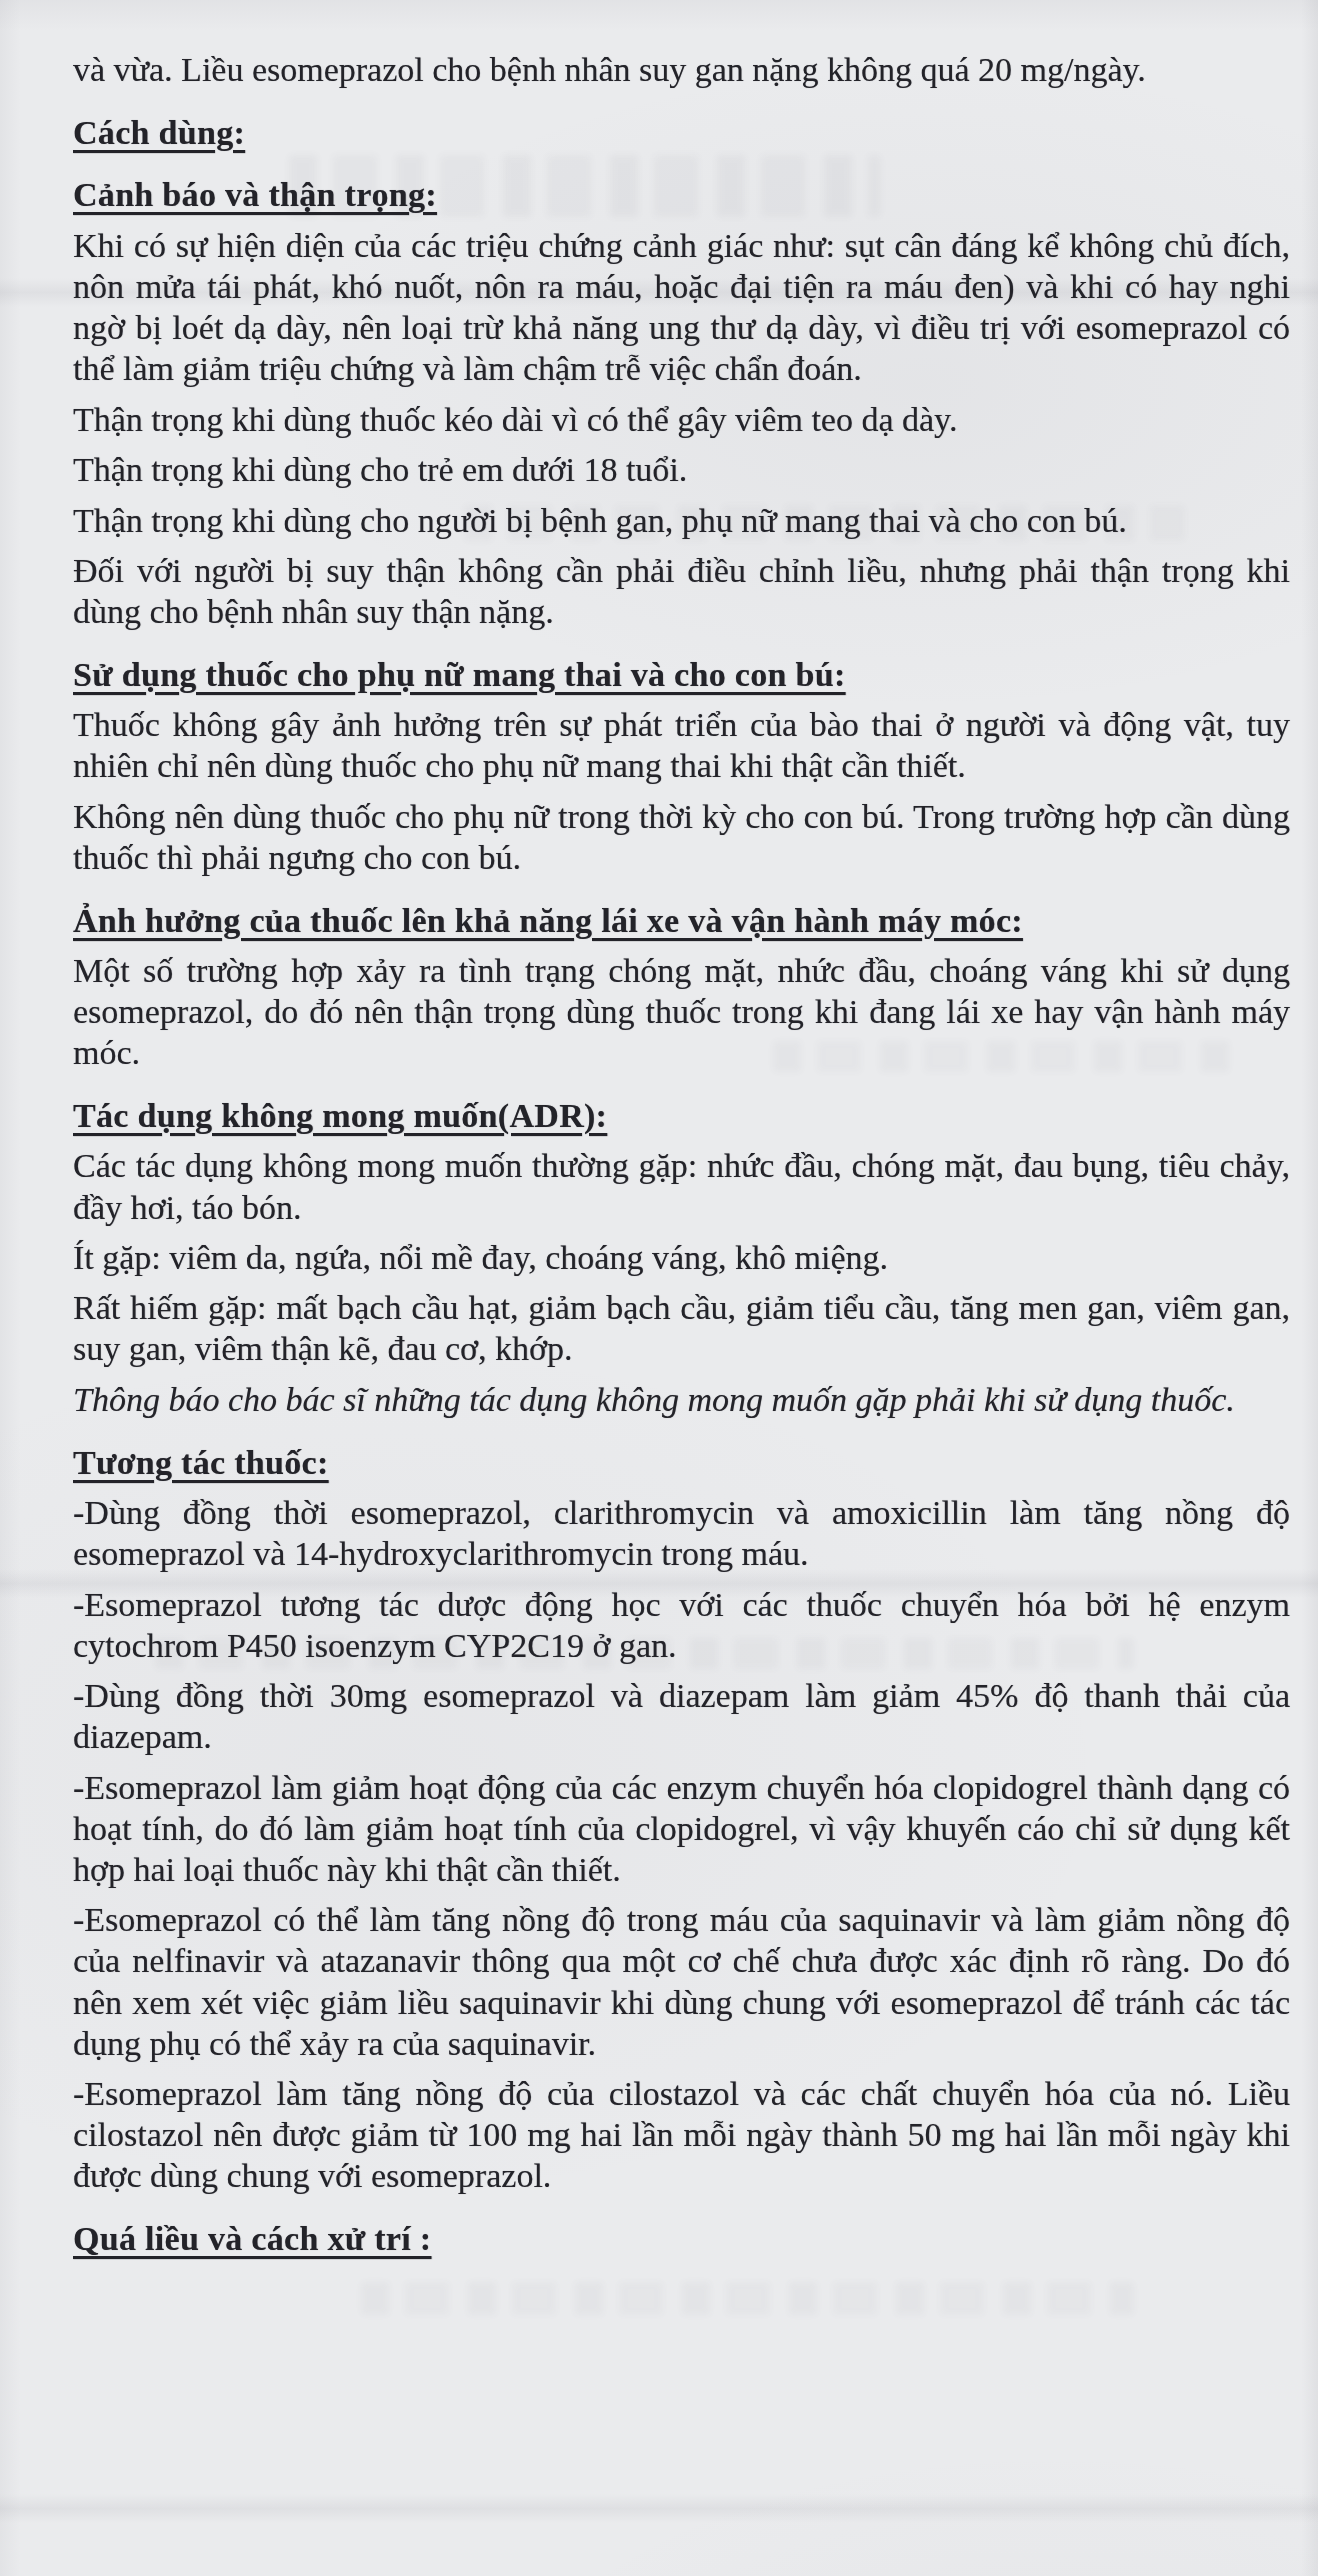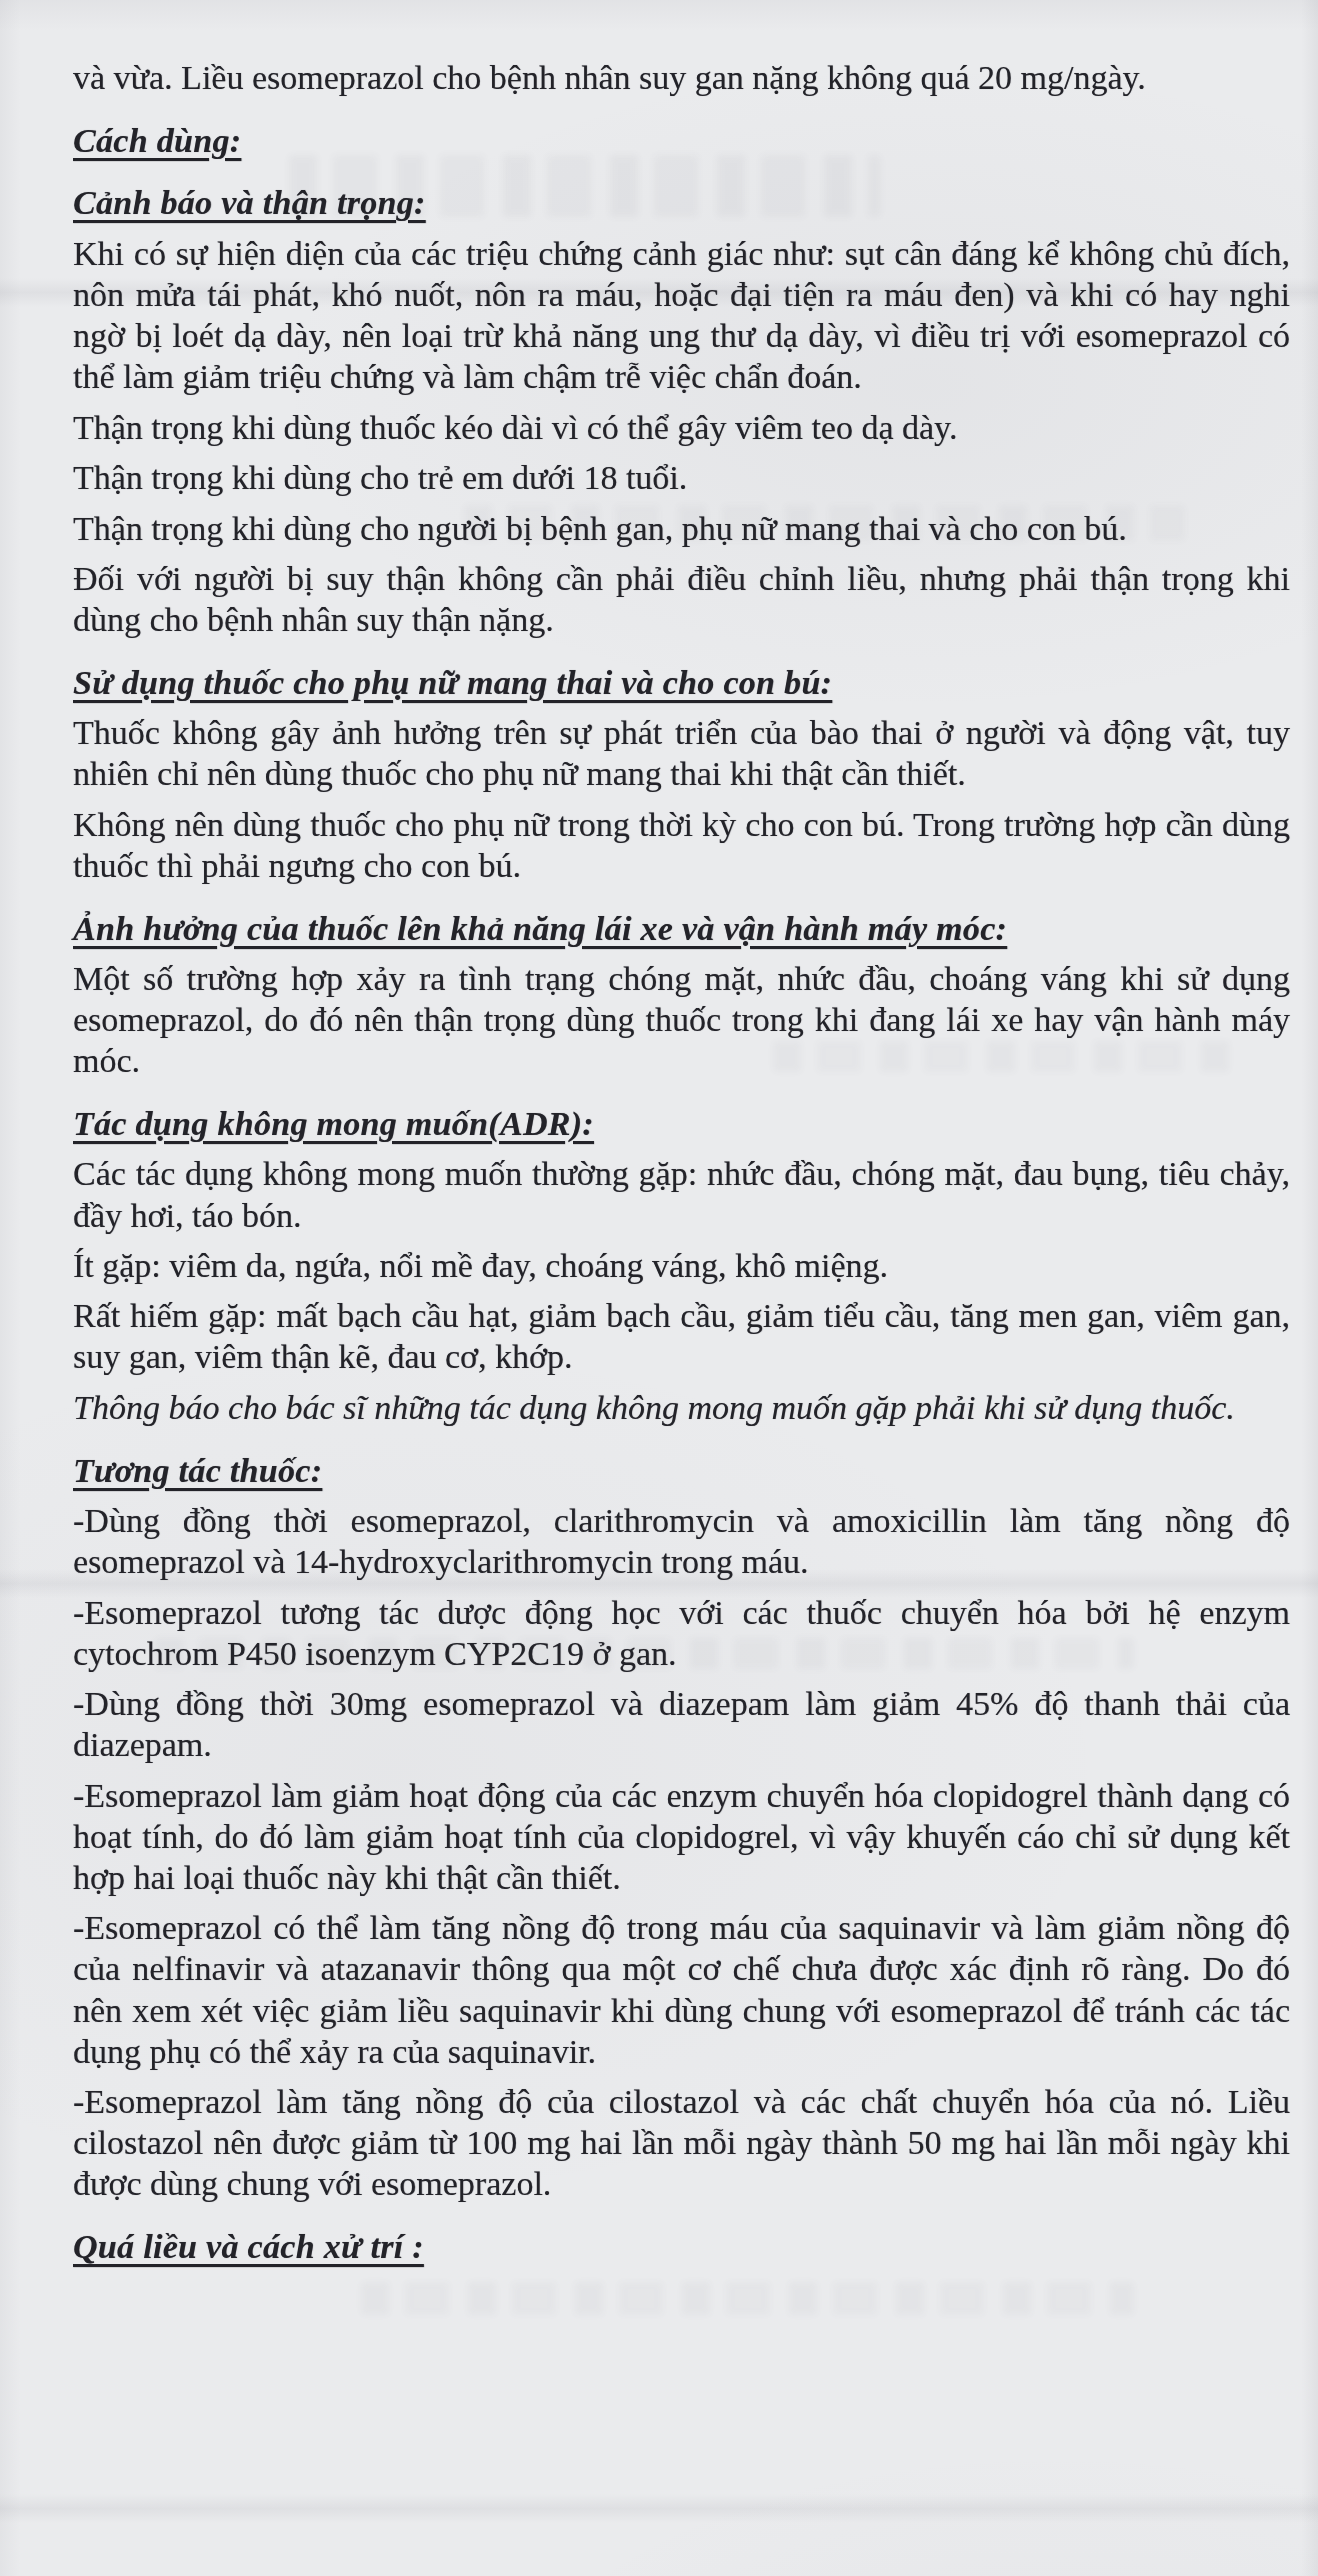--- a/index.html
+++ b/index.html
@@ -53,23 +53,22 @@
     margin: 9.3px 0;
     text-align: justify;
   }
   .h {
     margin: 21.6px 0 9.3px 0;
     font-weight: bold;
     text-decoration: underline;
     text-decoration-thickness: 2.6px;
     text-underline-offset: 5.7px;
     letter-spacing: 0.3px;
-    font-style: italic;
   }
-  .first { margin-top: 8px; }
+  .first { margin-top: 0; }
   .notice {
     font-weight: normal;
     font-style: italic;
   }
 </style>
 </head>
 <body>
 
 <div class="page">
 

